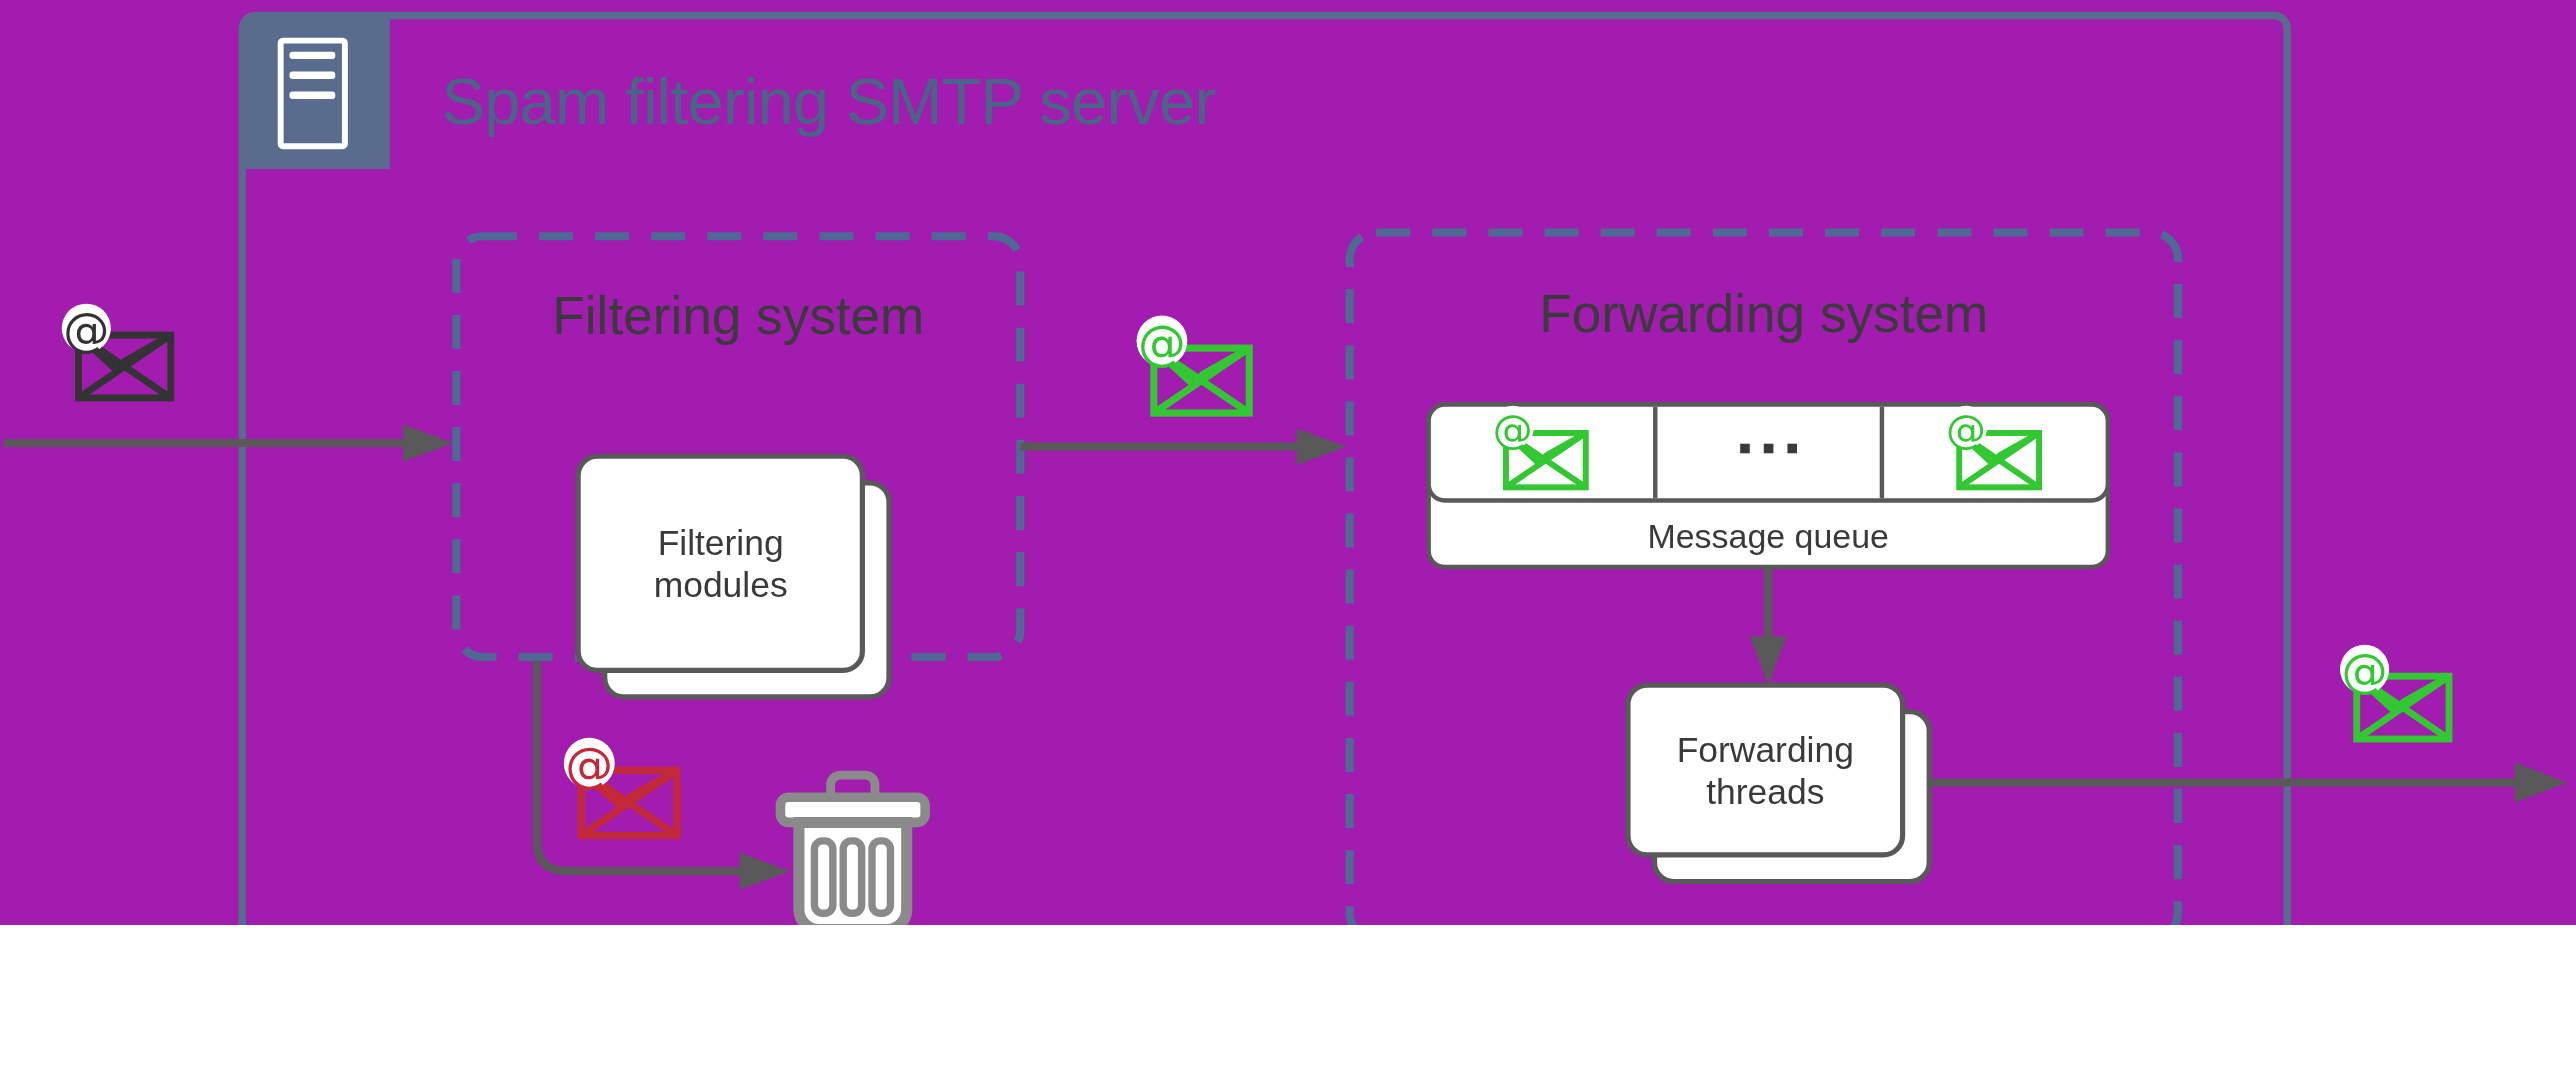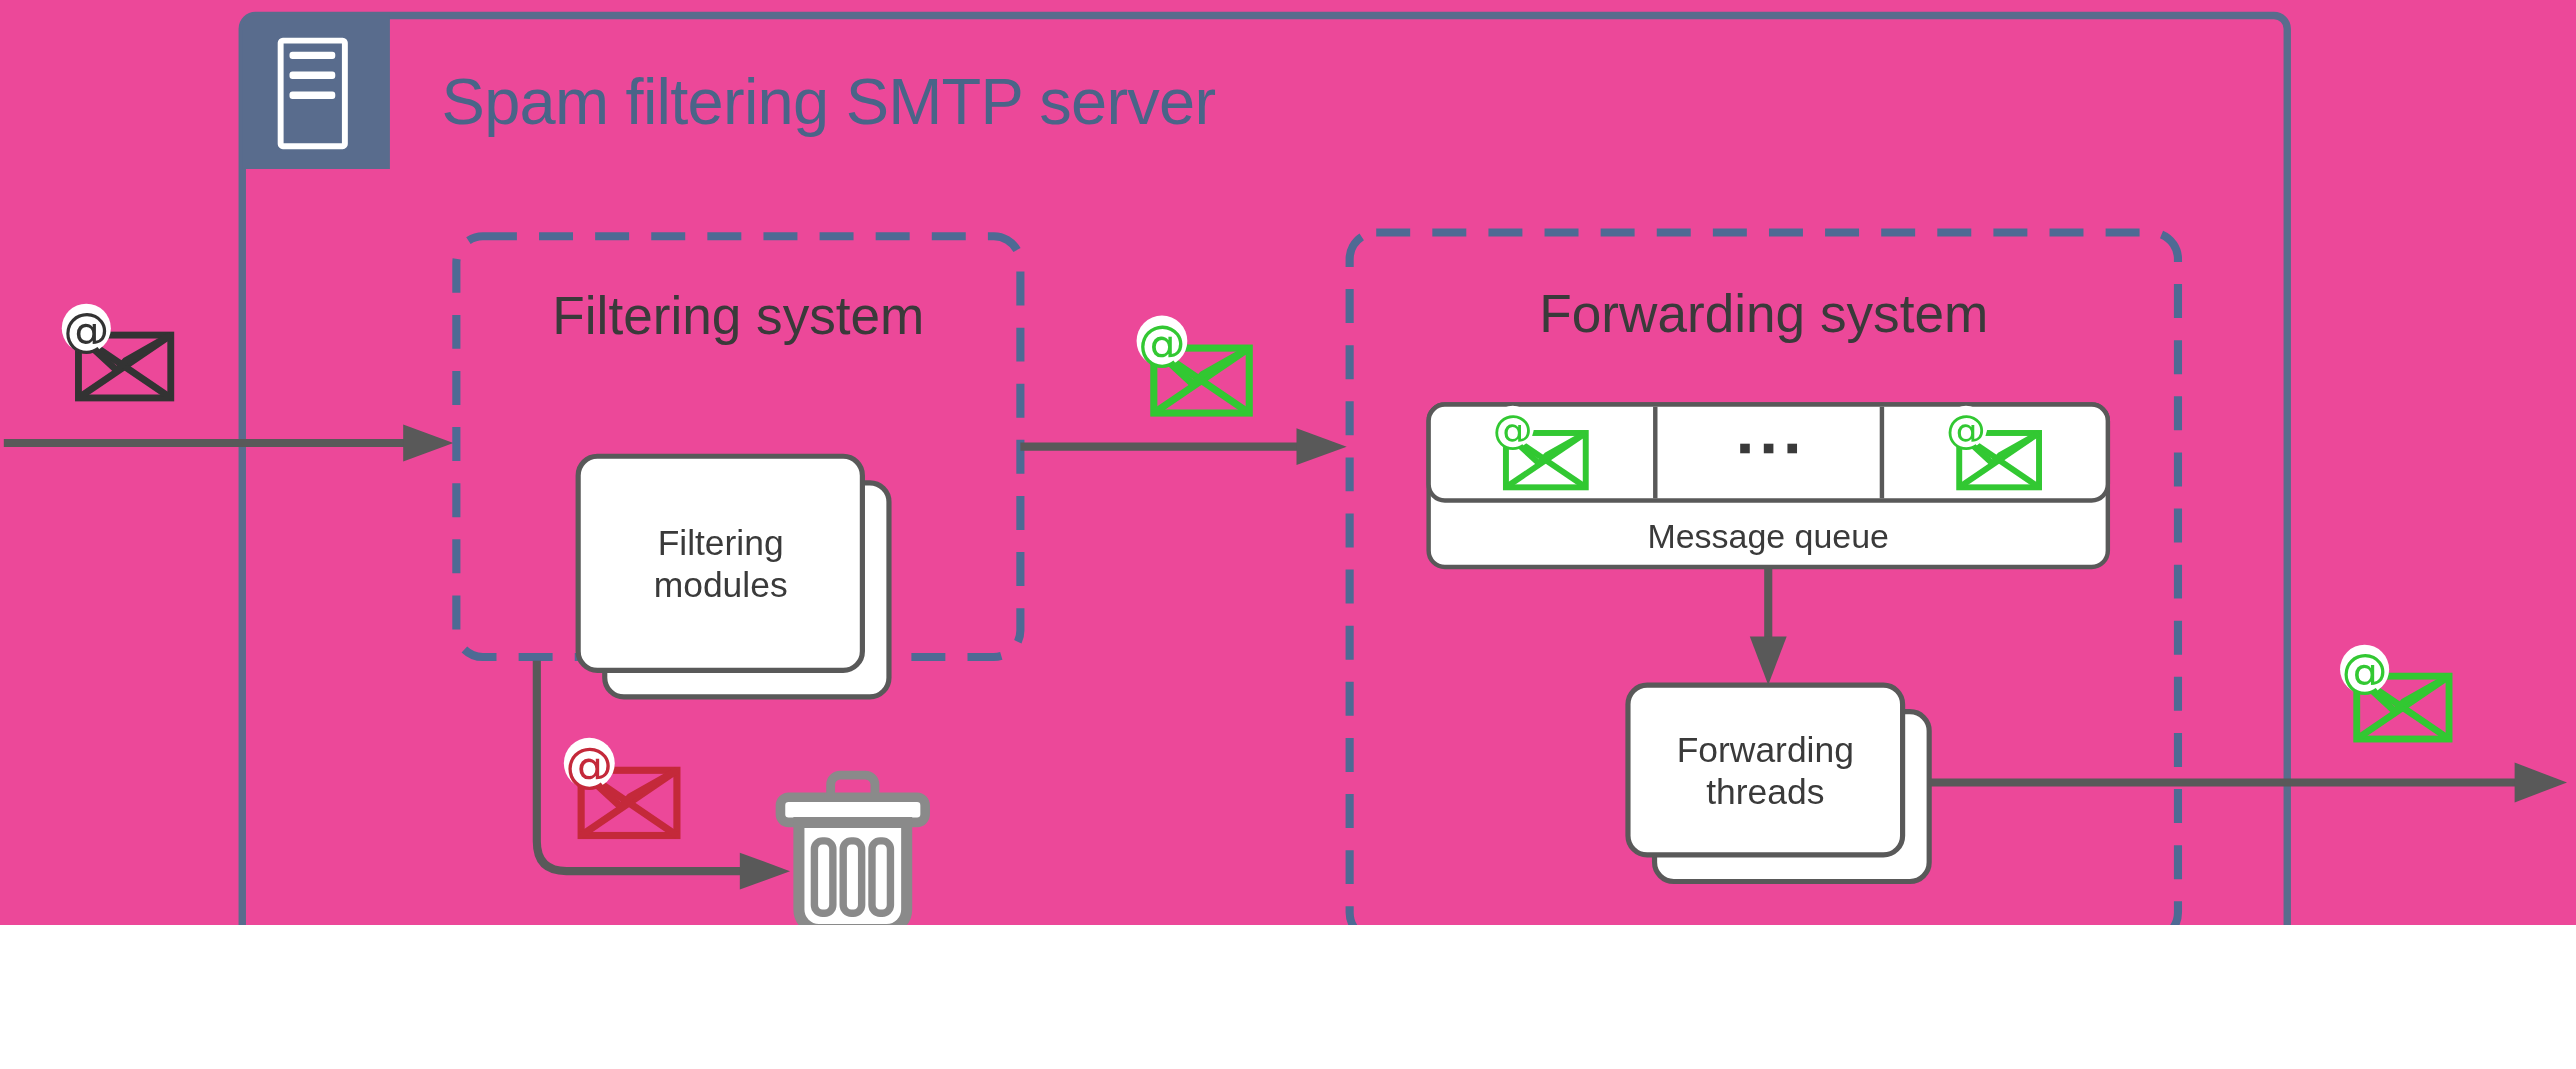--- a/index.html
+++ b/index.html
@@ -1,16 +1,16 @@
 <!DOCTYPE html>
 <html style="--slate: #596C8D; --dash-blue: #4E6A94; --title-blue: #4A6488; --line-gray: #595959; --card-border: #595959; --text-dark: #3A3A3A; --mail-green: #32C832; --mail-red: #C4293A; --mail-black: #333333; --trash-gray: #8A8A8A;font-size:11.8px"><head>
 <meta charset="utf-8">
 <style>
   html,body{margin:0;padding:0;background:#ffffff;}
-  .stage{position:relative;width:2576px;height:925px;background:#ec4899;overflow:hidden;
+  .stage{position:relative;width:2576px;height:925px;background:#a21caf;overflow:hidden;
          font-family:"Liberation Sans",sans-serif;}
   svg{position:absolute;inset:0;display:block;}
 
   
   .outer-frame{fill:none;stroke:var(--slate);stroke-width:10;}
   .badge{fill:var(--slate);stroke:none;}
   .server-tower{fill:none;stroke:#ffffff;stroke-width:8;}
   .server-bar{fill:#ffffff;stroke:none;}
   .title-text{font-size:88px;fill:var(--title-blue);letter-spacing:-1px;}
   .dashbox{fill:none;stroke:var(--dash-blue);stroke-width:11;stroke-dasharray:46 30;}

